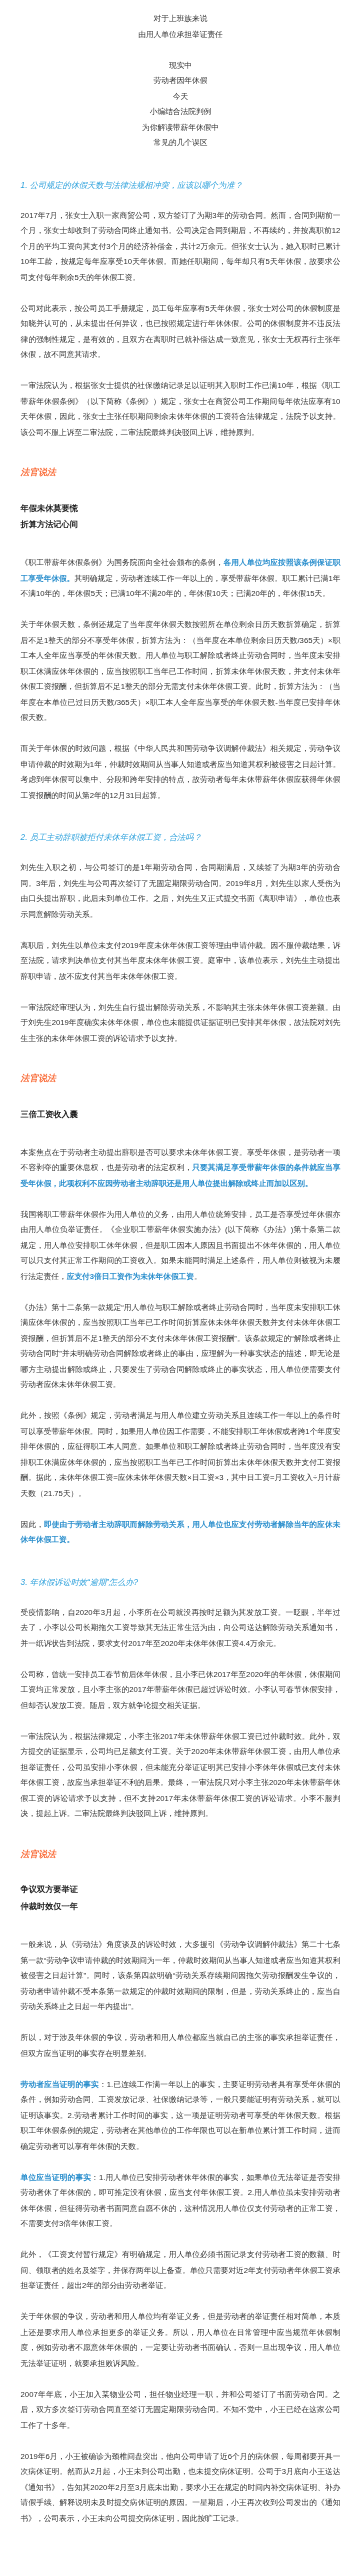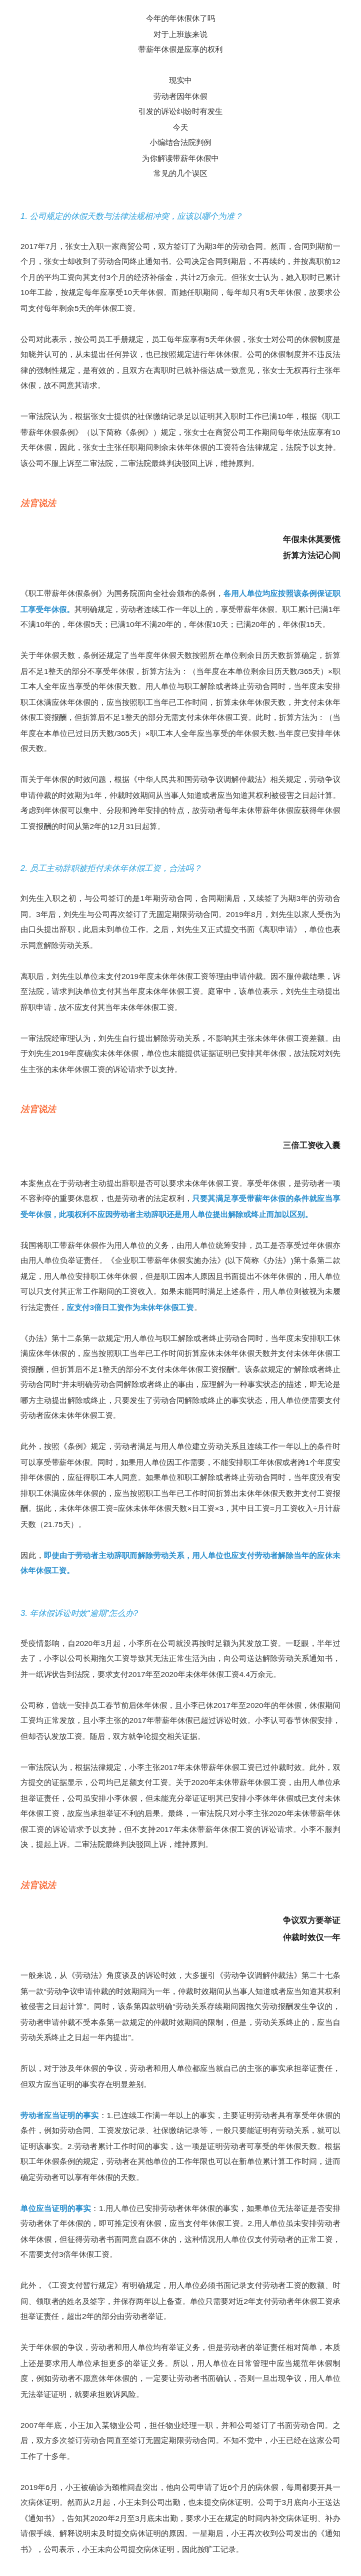--- a/index.html
+++ b/index.html
@@ -19,36 +19,34 @@
     margin:15.5px 0; font-size:7.7px; line-height:15.5px;
     text-align:justify; color:#333;
   }
   .seg-blue  { color:#2b8fcd; font-weight:bold; }
 
   .judge {
     margin:27px 0 17.5px;
     color:#fa6e3b; font-weight:bold; font-style:italic; font-size:8.8px;
   }
 
-  .couplet { margin:21.6px 0; text-align:right; }
+  .couplet { margin:21.6px 0; text-align:left; }
   .couplet p { margin:0; font-size:8.2px; font-weight:bold; color:#222; line-height:16.5px; }
 </style>
 </head>
 <body>
 
 <main class="page">
   <div id="article-root">
       <div class="intro">
-        <p class="intro-line">今年的年休假休了吗</p>
         <p class="intro-line">对于上班族来说</p>
-        <p class="intro-line">带薪年休假是应享的权利</p>
+        <p class="intro-line">由用人单位承担举证责任</p>
         <p class="intro-line blank"></p>
         <p class="intro-line">现实中</p>
         <p class="intro-line">劳动者因年休假</p>
-        <p class="intro-line">引发的诉讼纠纷时有发生</p>
         <p class="intro-line">今天</p>
         <p class="intro-line">小编结合法院判例</p>
         <p class="intro-line">为你解读带薪年休假中</p>
         <p class="intro-line">常见的几个误区</p>
       </div>
       <h2 class="sec">1. 公司规定的休假天数与法律法规相冲突，应该以哪个为准？</h2>
       <p class="para"><span>2017年7月，张女士入职一家商贸公司，双方签订了为期3年的劳动合同。然而，合同到期前一个月，张女士却收到了劳动合同终止通知书。公司决定合同到期后，不再续约，并按离职前12个月的平均工资向其支付3个月的经济补偿金，共计2万余元。但张女士认为，她入职时已累计10年工龄，按规定每年应享受10天年休假。而她任职期间，每年却只有5天年休假，故要求公司支付每年剩余5天的年休假工资。</span></p>
       <p class="para"><span>公司对此表示，按公司员工手册规定，员工每年应享有5天年休假，张女士对公司的休假制度是知晓并认可的，从未提出任何异议，也已按照规定进行年休休假。公司的休假制度并不违反法律的强制性规定，是有效的，且双方在离职时已就补偿达成一致意见，张女士无权再行主张年休假，故不同意其请求。</span></p>
       <p class="para"><span>一审法院认为，根据张女士提供的社保缴纳记录足以证明其入职时工作已满10年，根据《职工带薪年休假条例》（以下简称《条例》）规定，张女士在商贸公司工作期间每年依法应享有10天年休假，因此，张女士主张任职期间剩余未休年休假的工资符合法律规定，法院予以支持。该公司不服上诉至二审法院，二审法院最终判决驳回上诉，维持原判。</span></p>
       <div class="judge">法官说法</div>

